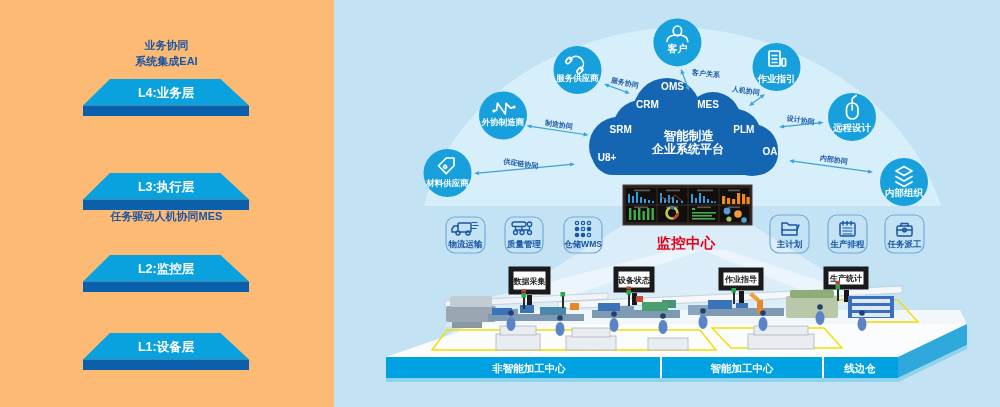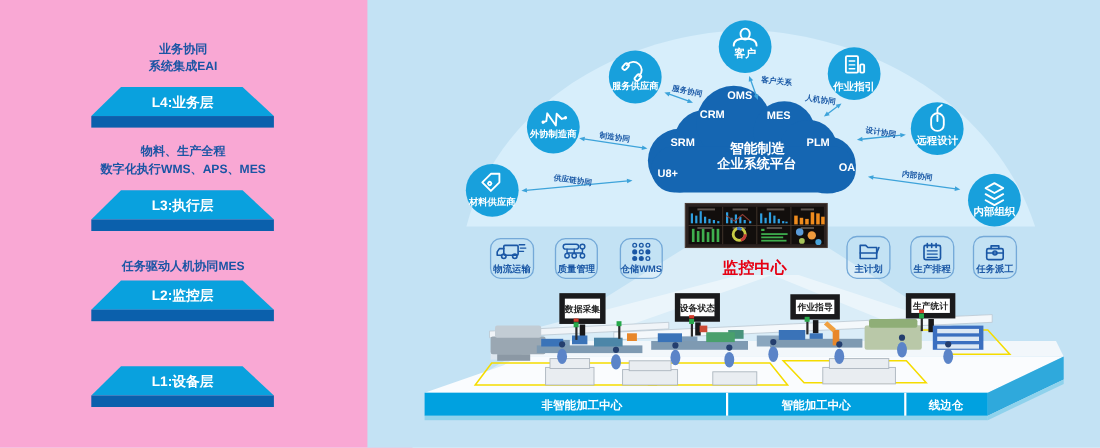--- a/index.html
+++ b/index.html
@@ -1,27 +1,26 @@
 <!DOCTYPE html>
 <html><head>
 <meta charset="utf-8">
 <style>
   html,body{margin:0;padding:0;}
   body{width:1000px;height:407px;position:relative;overflow:hidden;background:#ffffff;
        font-family:"Liberation Sans", sans-serif;}
-  #left{position:absolute;left:0;top:0;width:375px;height:407px;background:#f9a8d4;}
+  #left{position:absolute;left:0;top:0;width:375px;height:407px;background:#fdba74;}
   #right{position:absolute;left:334px;top:0;width:666px;height:407px;background:#c3e2f4;}
   .lt{position:absolute;left:3px;width:327px;text-align:center;color:#1b55a4;font-weight:bold;font-size:11px;line-height:16px;}
 </style>
 </head>
 <body>
 <div id="left">
   <div class="lt" style="top:37px;">业务协同<br>系统集成EAI</div>
-  <div class="lt" style="top:130px;">物料、生产全程<br>数字化执行WMS、APS、MES</div>
-  <div class="lt" style="top:234px;text-align:center;">任务驱动人机协同MES</div>
+  <div class="lt" style="top:208px;text-align:center;">任务驱动人机协同MES</div>
   <svg width="327" height="407" style="position:absolute;left:0;top:0">
     <defs>
       <g id="plat">
         <polygon points="27,0 137.5,0 166,26.5 0,26.5" fill="#09a1de"></polygon>
         <rect x="0" y="26.5" width="166" height="10.5" fill="#0b60ac"></rect>
       </g>
     </defs>
     <use href="#plat" x="83" y="79"></use>
     <use href="#plat" x="83" y="173"></use>
     <use href="#plat" x="83" y="255"></use>

